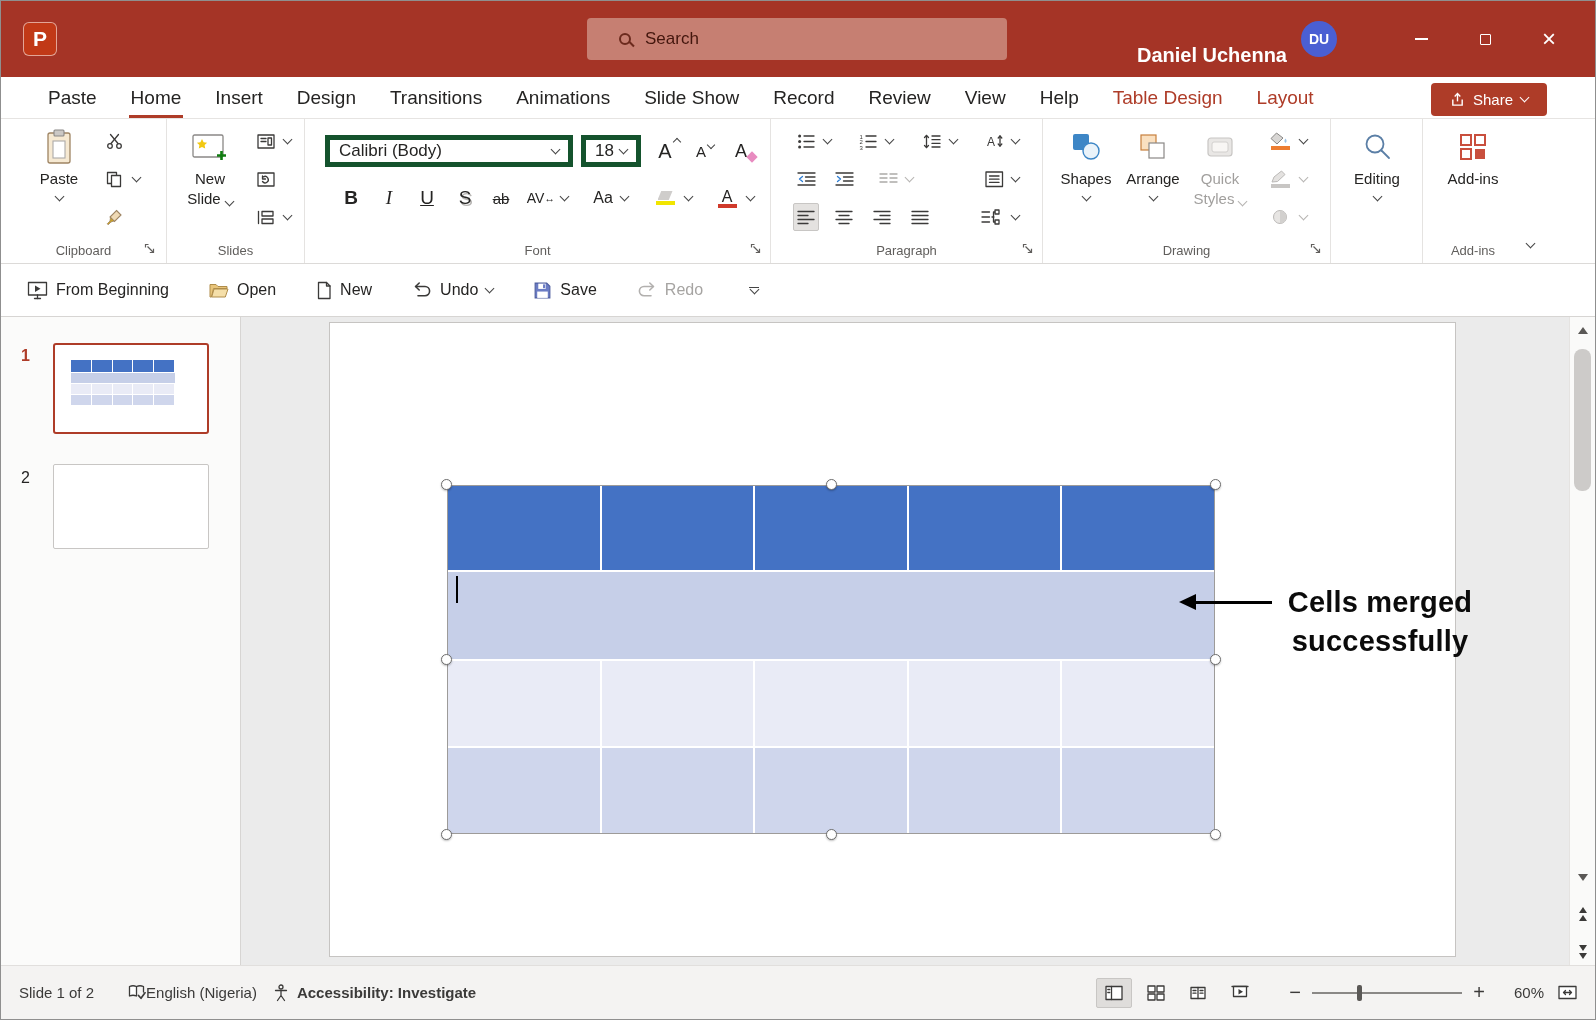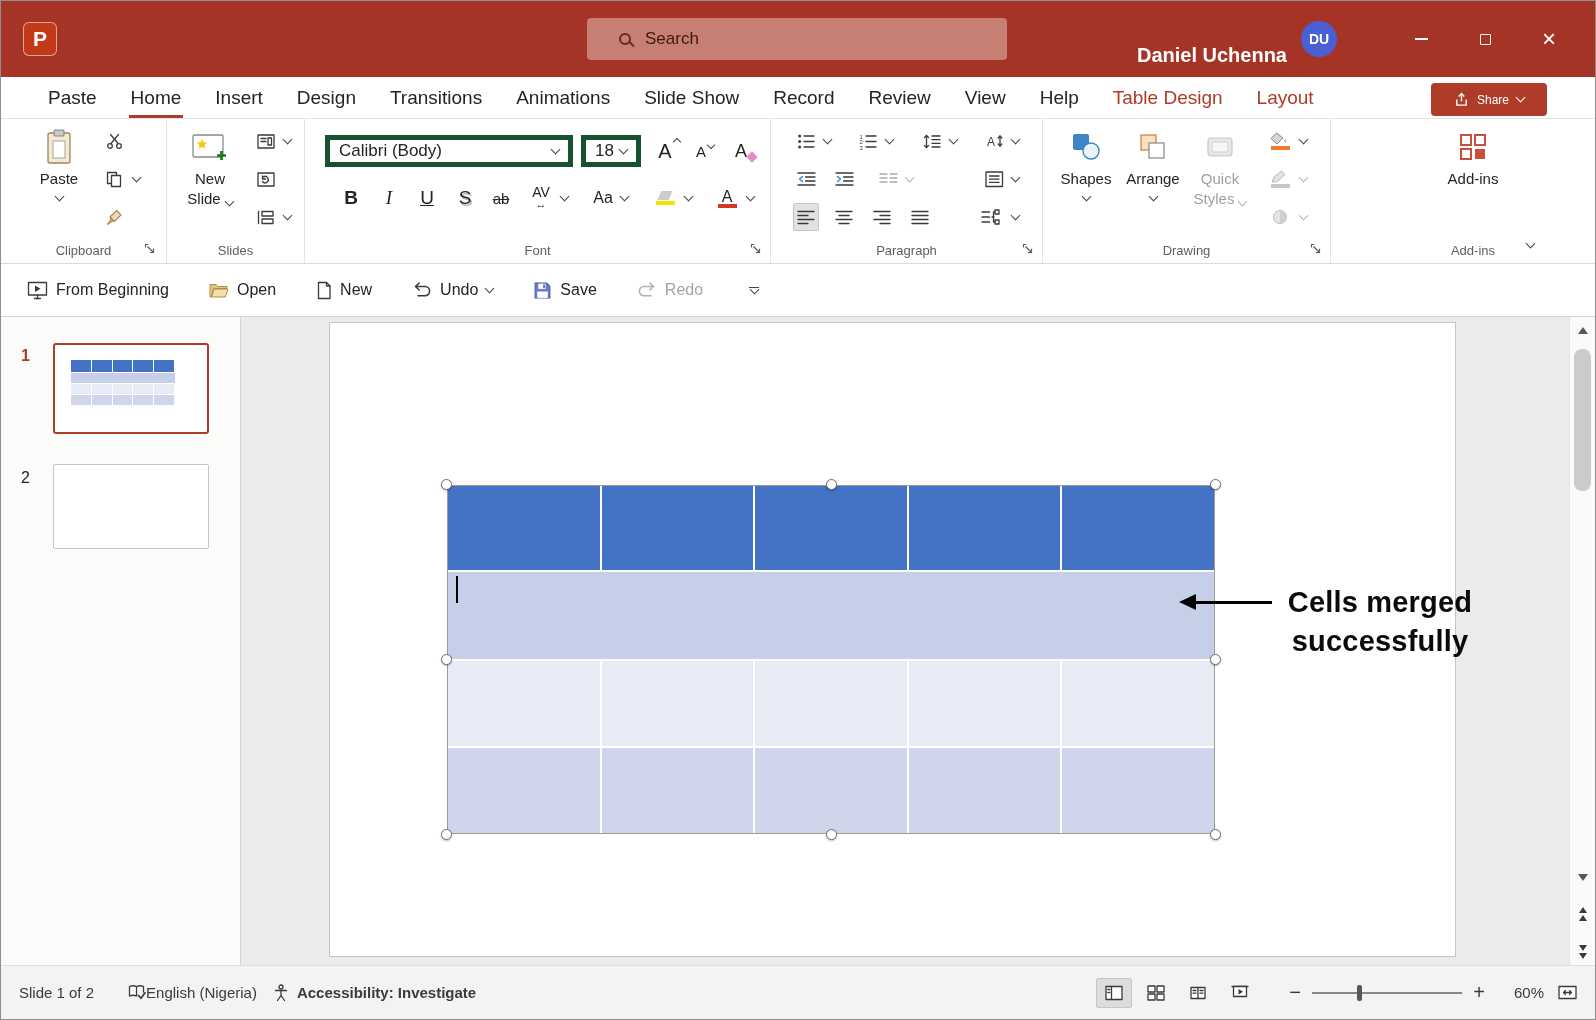--- a/index.html
+++ b/index.html
@@ -18,21 +18,21 @@
 .wc-group{position:absolute;right:14px;top:0;height:76px;display:flex}
 .wc{width:64px;height:76px;display:flex;align-items:center;justify-content:center;cursor:pointer}
 .wc-min{width:13px;height:2px;background:#fff}
 .wc-max{width:11px;height:11px;border:1.5px solid #fff;border-radius:1px}
 .wc-close{font-size:24px;line-height:1}
 
 .tabsrow{position:absolute;top:76px;left:0;width:100%;height:42px;background:#fff;border-bottom:1px solid #E6E4E2;display:flex;align-items:stretch;padding-left:30px}
 .tab{padding:0 17px;font-size:19px;line-height:41px;position:relative;cursor:pointer;white-space:nowrap}
 .tab.active::after{content:'';position:absolute;left:15px;right:15px;bottom:0;height:3px;background:var(--accent)}
 .tab.contextual{color:var(--accent)}
-.share{position:absolute;right:48px;top:6px;height:33px;width:116px;background:var(--accent);border:none;border-radius:4px;color:#fff;font-size:12px;display:flex;align-items:center;justify-content:center;gap:8px;cursor:pointer;font-family:inherit}
+.share{position:absolute;right:48px;top:6px;height:33px;width:116px;background:var(--accent);border:none;border-radius:4px;color:#fff;font-size:15px;display:flex;align-items:center;justify-content:center;gap:8px;cursor:pointer;font-family:inherit}
 .chev{display:inline-block;width:7px;height:7px;border-right:1.4px solid #444;border-bottom:1.4px solid #444;transform:rotate(45deg);margin-top:-4px}
 .chev.w{border-color:#fff}
 .chev.dis{border-color:#B6B4B2}
 
 .ribbon{position:absolute;top:118px;left:0;width:100%;height:145px;background:#fff;border-bottom:1px solid #DCDAD8}
 .group{position:absolute;top:0;height:144px;border-right:1px solid #E5E3E1}
 .grouplabel{position:absolute;bottom:5px;left:0;right:0;text-align:center;font-size:13px;color:#605E5C;white-space:nowrap}
 .launcher{position:absolute;bottom:7px;width:14px;height:14px;display:flex;align-items:center;justify-content:center;cursor:pointer}
 .bigbtn{position:absolute;top:6px;display:flex;flex-direction:column;align-items:center;font-size:15px;cursor:pointer;text-align:center}
 .bigbtn .icw{height:44px;display:flex;align-items:center;justify-content:center}
@@ -293,21 +293,21 @@
         </div>
       <div class="fbtn" style="left:106px;text-decoration:underline">
           <span>U</span>
         </div>
       <div class="fbtn" style="left:144px;text-shadow:1.5px 1.5px 0 #B8B6B4">
           <span>S</span>
         </div>
       <div class="fbtn" style="left:180px;font-size:15px;text-decoration:line-through">
           <span>ab</span>
         </div>
-      <div class="fbtn" style="left:220px;font-size:14px;flex-direction:column;line-height:12px">
+      <div class="fbtn" style="left:220px;font-size:14px;flex-direction:row;line-height:12px">
         <span>AV</span>
         <span style="font-size:11px">↔</span>
       </div>
       <div class="fchev" style="left:252px">
           <span class="chev"></span>
         </div>
       <div class="fbtn" style="left:282px;font-size:16px">
           <span>Aa</span>
         </div>
       <div class="fchev" style="left:312px">
@@ -559,20 +559,32 @@
       <span class="grouplabel">Drawing</span>
       <div class="launcher" style="left:266px">
         <svg width="12" height="12" viewBox="0 0 12 12" stroke="#605E5C" fill="none" stroke-width="1.2">
             <path d="M1.5 4.5 v-3 h3"></path>
             <path d="M3.5 3.5 l5.5 5.5"></path>
             <path d="M9.5 5.8 v3.7 H5.8"></path>
           </svg>
       </div>
     </div>
 
+    <div class="group" style="left:1330px;width:92px">
+      <div class="bigbtn" style="left:8px;width:76px">
+        <div class="icw">
+          <svg width="32" height="32" viewBox="0 0 32 32" fill="none" stroke="#5B7FA6" stroke-width="1.8" stroke-linecap="round">
+              <circle cx="14" cy="13" r="8.5"></circle>
+              <line x1="20.5" y1="19.5" x2="28" y2="27"></line>
+            </svg>
+        </div>
+        <span class="l1">Editing</span>
+        <span class="chev"></span>
+      </div>
+    </div>
 
     <div class="group" style="left:1422px;width:100px;border-right:none">
       <div class="bigbtn" style="left:18px;width:64px">
         <div class="icw">
           <svg width="32" height="30" viewBox="0 0 32 30">
               <g fill="none" stroke="#C94F3D" stroke-width="2">
                 <rect x="4" y="3" width="10" height="10"></rect>
                 <rect x="18" y="3" width="10" height="10"></rect>
                 <rect x="4" y="17" width="10" height="10"></rect>
               </g>

